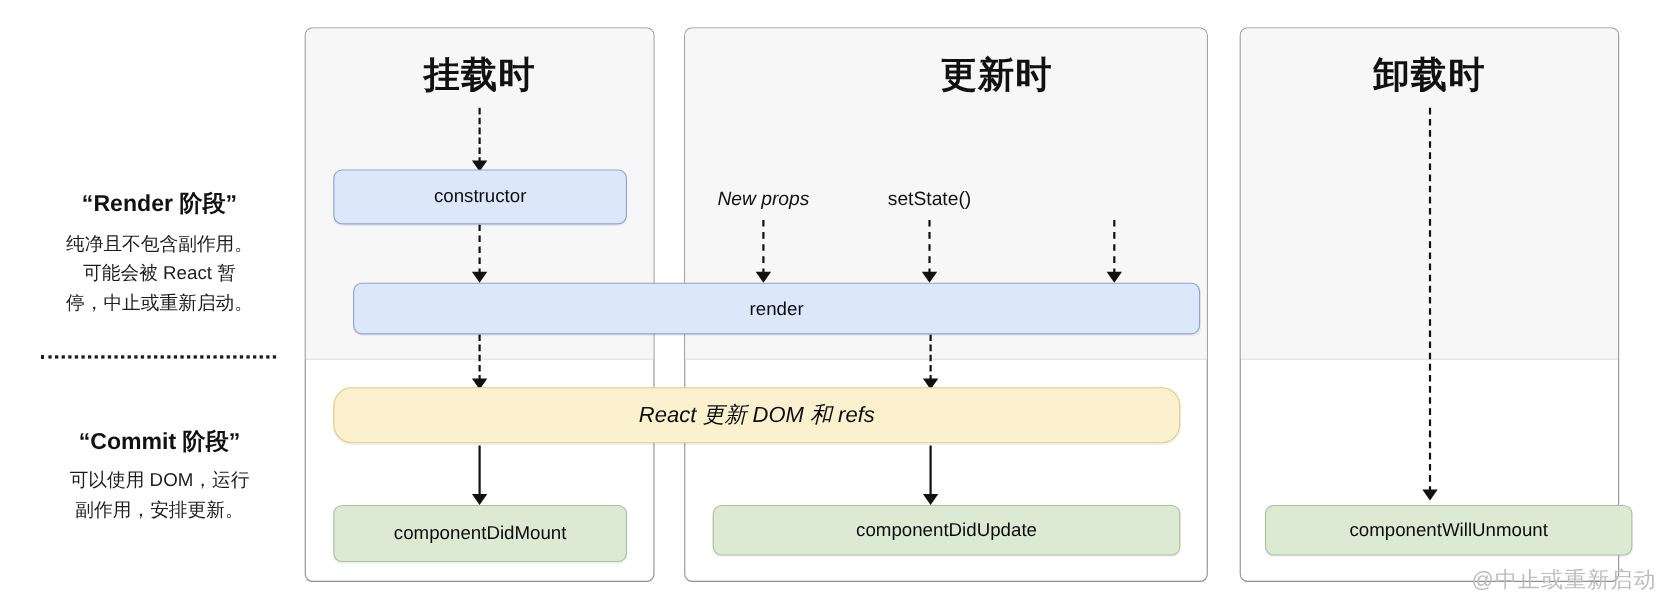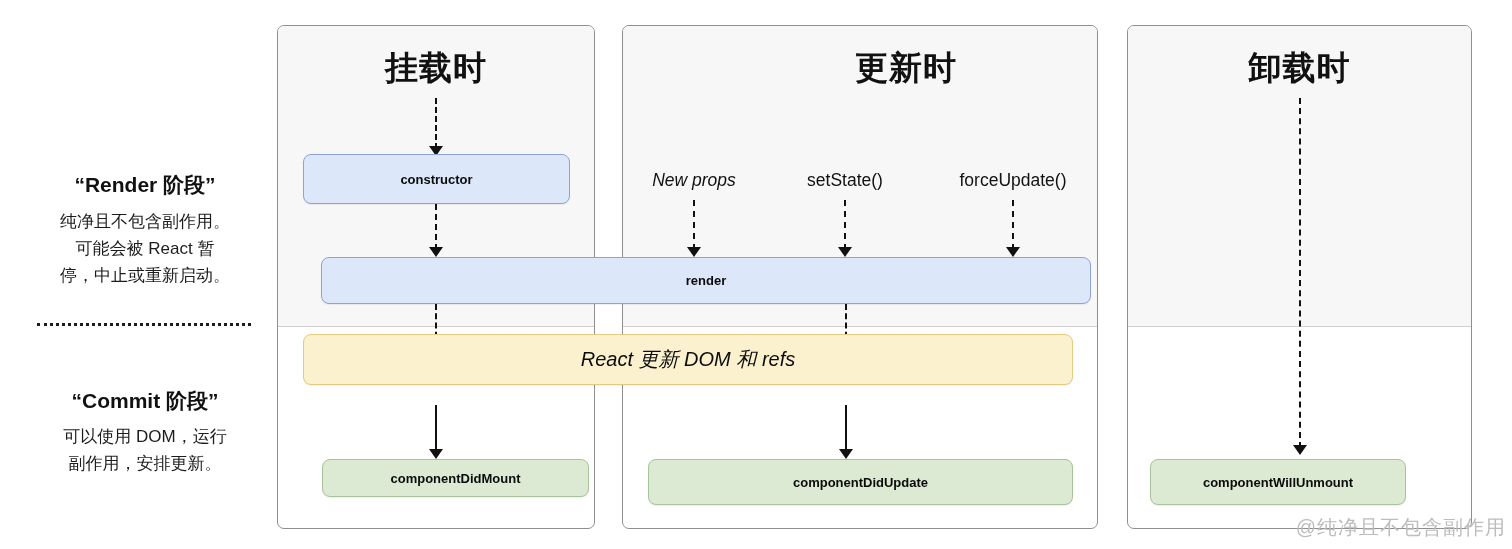--- a/index.html
+++ b/index.html
@@ -19,21 +19,21 @@
   body{background:#ffffff;font-family:"Liberation Sans","DejaVu Sans",sans-serif;color:var(--ink);}
   .canvas{position:relative;width:1512px;height:549px;background:#ffffff;overflow:hidden;}
 
   
   .panel{position:absolute;top:25px;height:504px;background:#ffffff;border:1.5px solid var(--panel-border);border-radius:7px;}
   .phase-top{position:absolute;left:0;right:0;top:0;height:301px;background:var(--phase-top-bg);border-bottom:1.5px solid var(--phase-divider);border-radius:6px 6px 0 0;}
 
   .col-title{position:absolute;top:46px;font-size:33px;font-weight:600;text-align:center;color:var(--ink);letter-spacing:1px;}
 
   
-  .box{position:absolute;display:flex;align-items:center;justify-content:center;font-weight:bold;font-size:13px;color:#0b0b0b;border-radius:8px;box-shadow:0 1px 1px rgba(0,0,0,0.06);}
+  .box{position:absolute;display:flex;align-items:center;justify-content:center;font-weight:normal;font-size:17px;color:#0b0b0b;border-radius:8px;box-shadow:0 1px 1px rgba(0,0,0,0.06);}
   .box.blue{background:var(--lifecycle-box-bg);border:1.5px solid var(--lifecycle-box-border);}
   .box.yellow{background:var(--dom-bar-bg);border:1.5px solid var(--dom-bar-border);font-style:italic;font-weight:500;font-size:20px;}
   .box.green{background:var(--commit-box-bg);border:1.5px solid var(--commit-box-border);}
 
   
   .trigger{position:absolute;top:170px;width:170px;font-size:17.5px;text-align:center;color:var(--ink);}
   .trigger.italic{font-style:italic;}
 
   
   .arrow{position:absolute;width:14px;}
@@ -76,21 +76,20 @@
   <div class="panel" style="left:1127px;width:345px;">
     <div class="phase-top"></div>
   </div>
 
   <div class="col-title" style="left:277px;width:318px;">挂载时</div>
   <div class="col-title" style="left:622px;width:568px;">更新时</div>
   <div class="col-title" style="left:1127px;width:345px;">卸载时</div>
 
   <div class="trigger italic" style="left:609px;font-style:italic;">New props</div>
   <div class="trigger" style="left:760px;">setState()</div>
-  <div class="trigger" style="left:928px;">forceUpdate()</div>
 
   <div class="arrow" style="left:429px;top:98px;height:58px;">
       <i class="shaft"></i>
       <i class="head"></i>
     </div>
   <div class="arrow" style="left:429px;top:204px;height:53px;">
       <i class="shaft"></i>
       <i class="head"></i>
     </div>
   <div class="arrow" style="left:429px;top:304px;height:50px;">
@@ -121,20 +120,20 @@
       <i class="shaft"></i>
       <i class="head"></i>
     </div>
   <div class="arrow" style="left:1293px;top:98px;height:357px;">
       <i class="shaft"></i>
       <i class="head"></i>
     </div>
 
   <div class="box blue" style="left:303px;top:154px;width:267px;height:50px;">constructor</div>
   <div class="box blue" style="left:303px;top:257px;width:770px;height:47px;margin-left:18px;">render</div>
-  <div class="box yellow" style="left:303px;top:334px;width:770px;height:51px;">React 更新 DOM 和 refs</div>
-  <div class="box green" style="left:303px;top:459px;width:267px;height:38px;margin-left:19px;">componentDidMount</div>
+  <div class="box yellow" style="left:303px;top:352px;width:770px;height:51px;border-radius:17px;">React 更新 DOM 和 refs</div>
+  <div class="box green" style="left:303px;top:459px;width:267px;height:52px;">componentDidMount</div>
   <div class="box green" style="left:648px;top:459px;width:425px;height:46px;">componentDidUpdate</div>
-  <div class="box green" style="left:1150px;top:459px;width:256px;height:46px;">componentWillUnmount</div>
+  <div class="box green" style="left:1150px;top:459px;width:334px;height:46px;">componentWillUnmount</div>
 
-  <div class="watermark">@纯净且不包含副作用</div>
+  <div class="watermark">@中止或重新启动</div>
 
 </div>
 
 </body></html>

